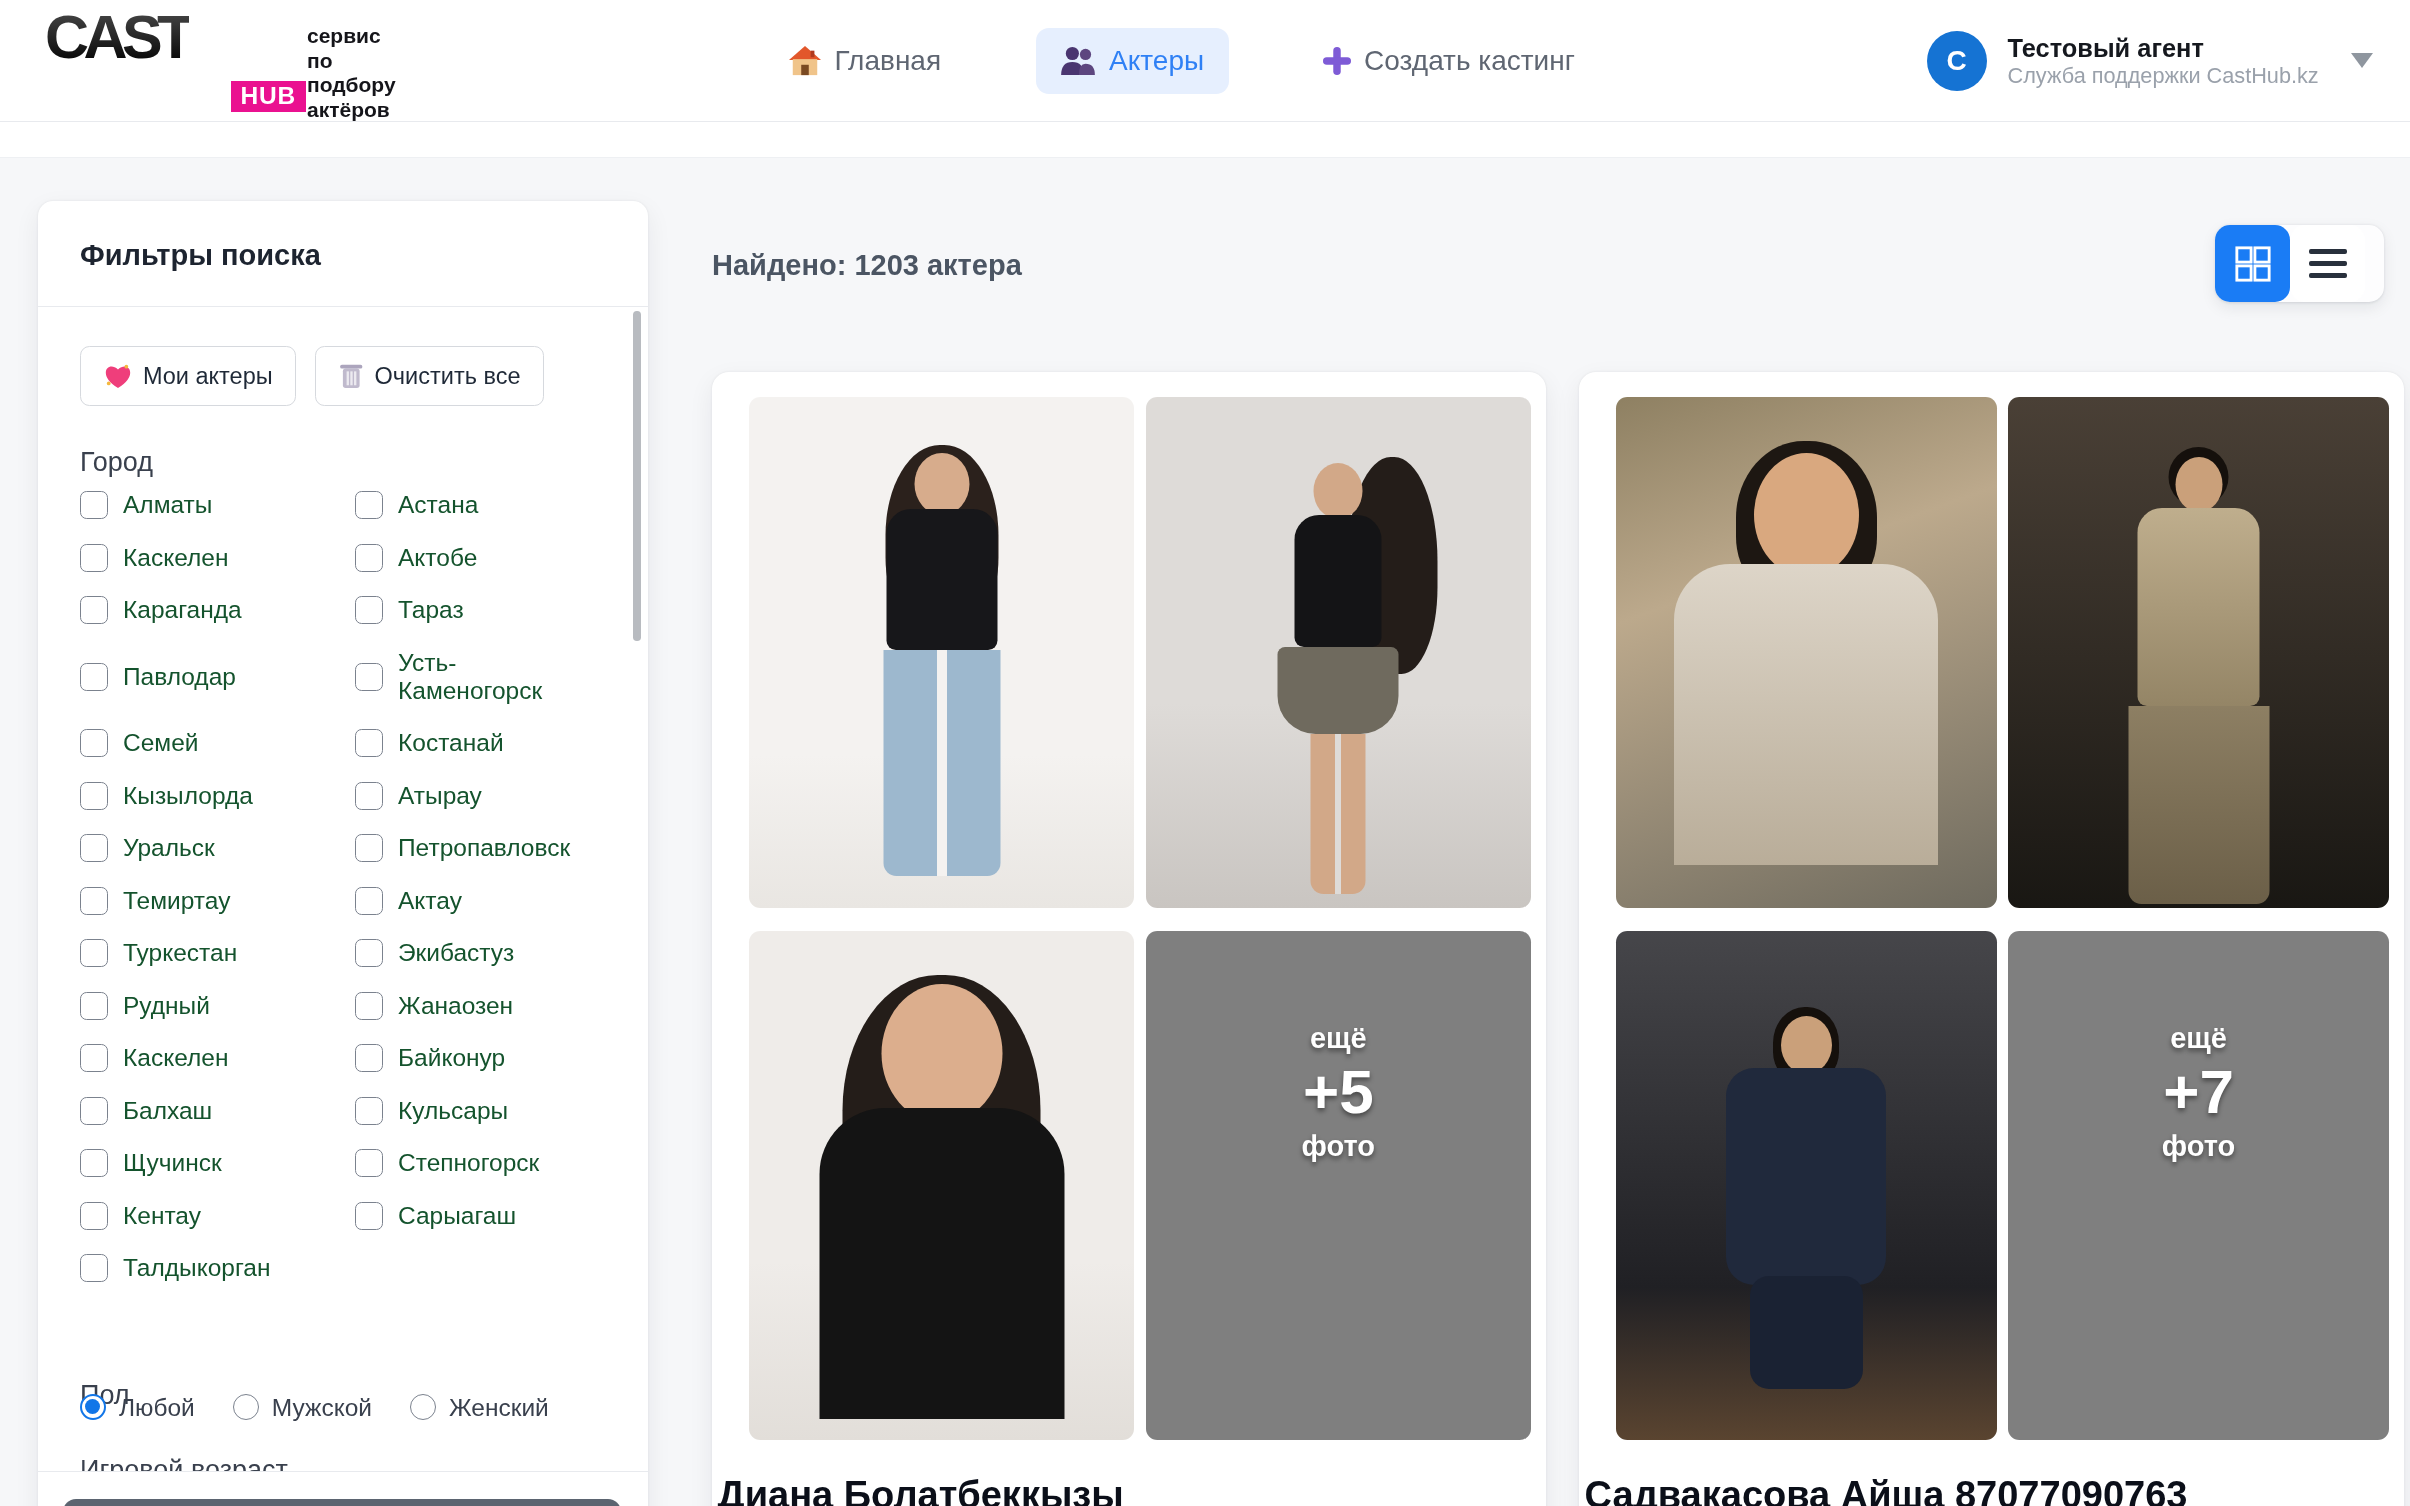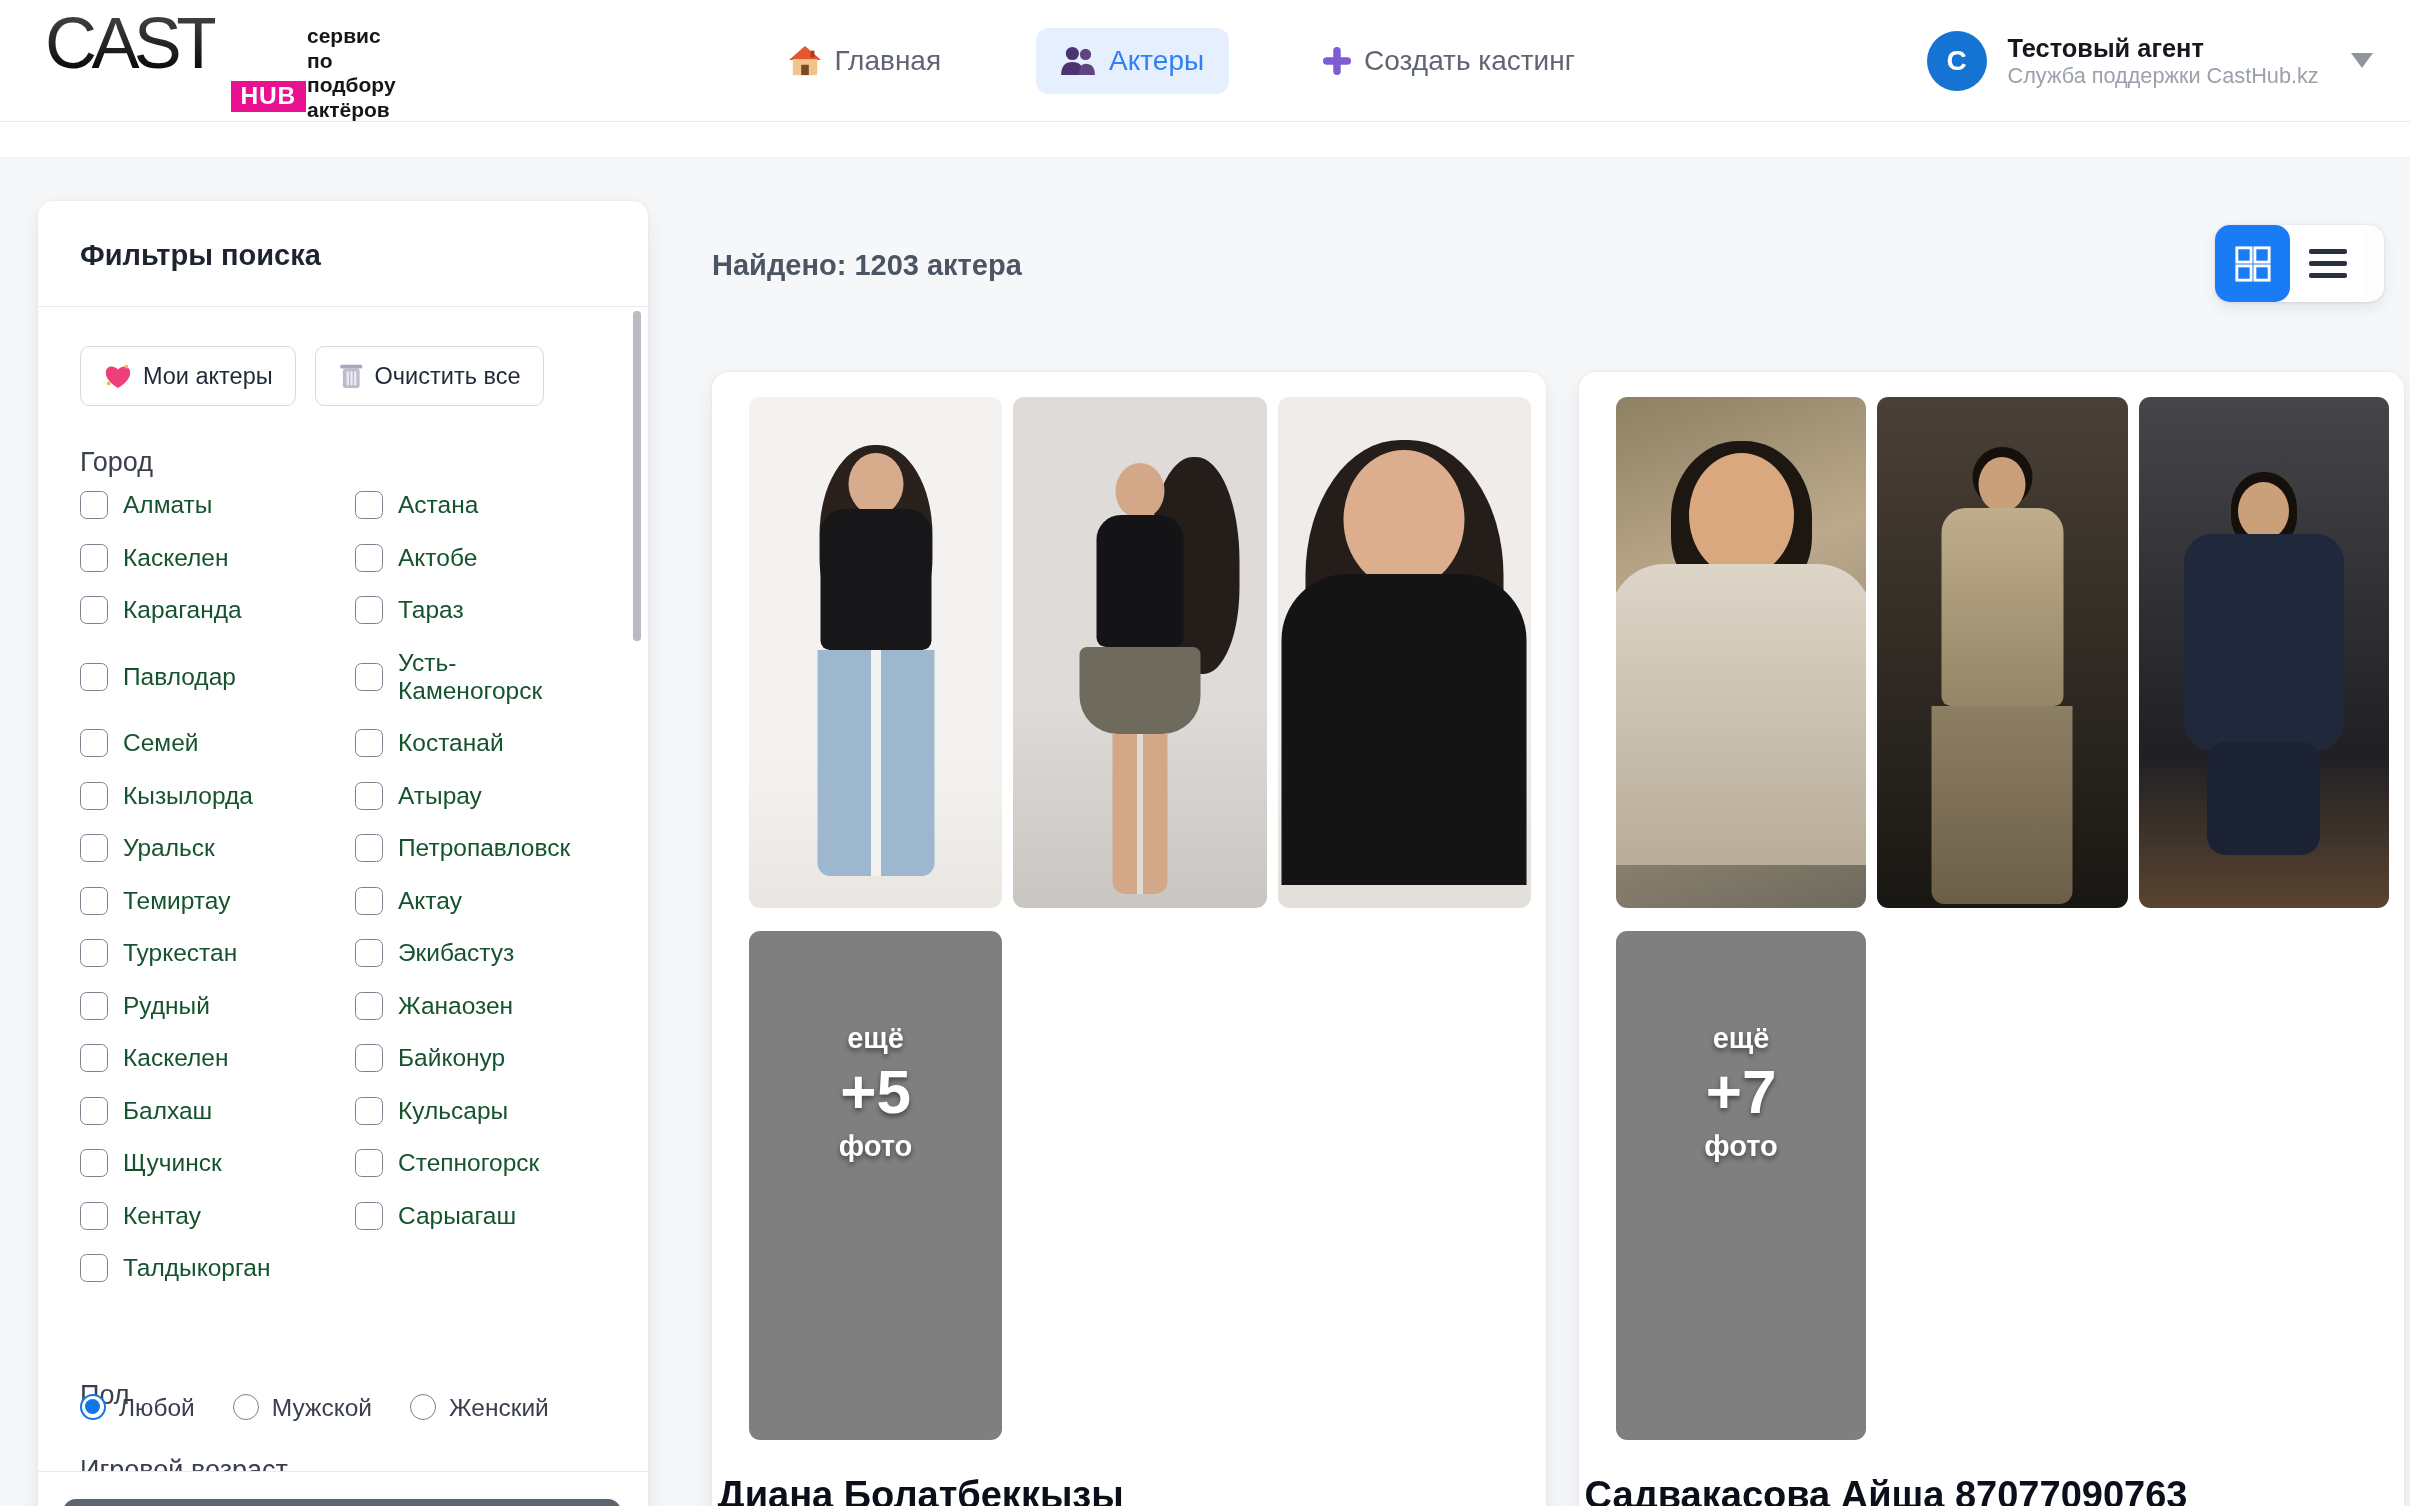--- a/index.html
+++ b/index.html
@@ -4,21 +4,21 @@
 <style>
   html,body{margin:0;padding:0;}
   body{font-family:"Liberation Sans","DejaVu Sans",sans-serif;background:#f6f7f9;}
   #stage{position:relative;width:2411px;height:1507px;overflow:hidden;background:#f6f7f9;}
 
   
   .header{position:absolute;left:0;top:0;width:2411px;height:121px;background:#ffffff;border-bottom:0.9px solid #e8eaee;z-index:10;}
   .substrip{position:absolute;left:0;top:121px;width:2411px;height:36px;background:#ffffff;border-bottom:0.9px solid #eef0f3;z-index:5;}
 
   .logo{position:absolute;left:45px;top:13px;width:358px;height:98px;cursor:pointer;}
-  .logo-main{position:absolute;left:0;top:-5.6px;font-size:72px;font-weight:400;letter-spacing:-5.6px;
+  .logo-main{position:absolute;left:0;top:-5.6px;font-size:61px;font-weight:700;letter-spacing:-5.6px;
     background:linear-gradient(#4a4a4a,#000);-webkit-background-clip:text;background-clip:text;color:transparent;line-height:1;}
   .logo-badge{position:absolute;left:186px;top:68px;background:#ea1190;color:#fff;font-size:24.5px;font-weight:800;
     padding:2.8px 9.4px 3.8px;letter-spacing:0.9px;line-height:1;}
   .logo-tagline{position:absolute;left:262px;top:11.3px;font-size:21px;font-weight:700;color:#15151a;line-height:24.5px;}
 
   .nav{position:absolute;left:763px;top:0;height:121px;display:flex;align-items:center;gap:70px;}
   .nav-item{display:flex;align-items:center;gap:13px;font-size:28px;color:#5f6672;cursor:pointer;padding:17px 24.5px;border-radius:13px;}
   .nav-item.active{background:#e6effe;color:#2f80f5;}
   .icon{display:inline-block;}
 
@@ -68,21 +68,21 @@
   .vt-btn{width:75px;height:77px;display:flex;align-items:center;justify-content:center;cursor:pointer;border-radius:15px;}
   .vt-grid{background:#1a7cf5;}
   .vt-list{background:#ffffff;}
   .list-bars{display:flex;flex-direction:column;gap:7.5px;}
   .list-bars span{display:block;width:38px;height:4.7px;background:#28303c;border-radius:1.9px;}
 
   .card{position:absolute;top:372px;background:#fff;border-radius:17px;
     box-shadow:0 0.9px 2.8px rgba(16,24,40,.08),0 9.4px 26px rgba(16,24,40,.07);height:1224px;cursor:pointer;}
   .card1{left:712px;width:834px;}
   .card2{left:1579px;width:825px;}
-  .photo-grid{position:absolute;left:15px;top:24.5px;right:15px;display:grid;grid-template-columns:1fr 1fr 1fr;
+  .photo-grid{position:absolute;left:15px;top:24.5px;right:15px;display:grid;grid-template-columns:1fr 1fr;
     grid-template-rows:511px 509px;gap:23.5px 11.3px;padding-left:22px;}
   .tile{border-radius:11.3px;overflow:hidden;position:relative;}
   .card-name{position:absolute;left:5.6px;top:1102px;font-size:38px;font-weight:700;color:#0b0f19;white-space:nowrap;}
 
   .more-tile{background:#7f7f7f;display:flex;align-items:center;justify-content:center;}
   .more-stack{display:flex;flex-direction:column;align-items:center;transform:translateY(-94px);color:#fff;
     text-shadow:0 2.8px 5.6px rgba(0,0,0,.45);}
   .more-prefix,.more-suffix{font-size:29px;font-weight:700;line-height:38px;}
   .more-count{font-size:62px;font-weight:800;line-height:70px;}
 

